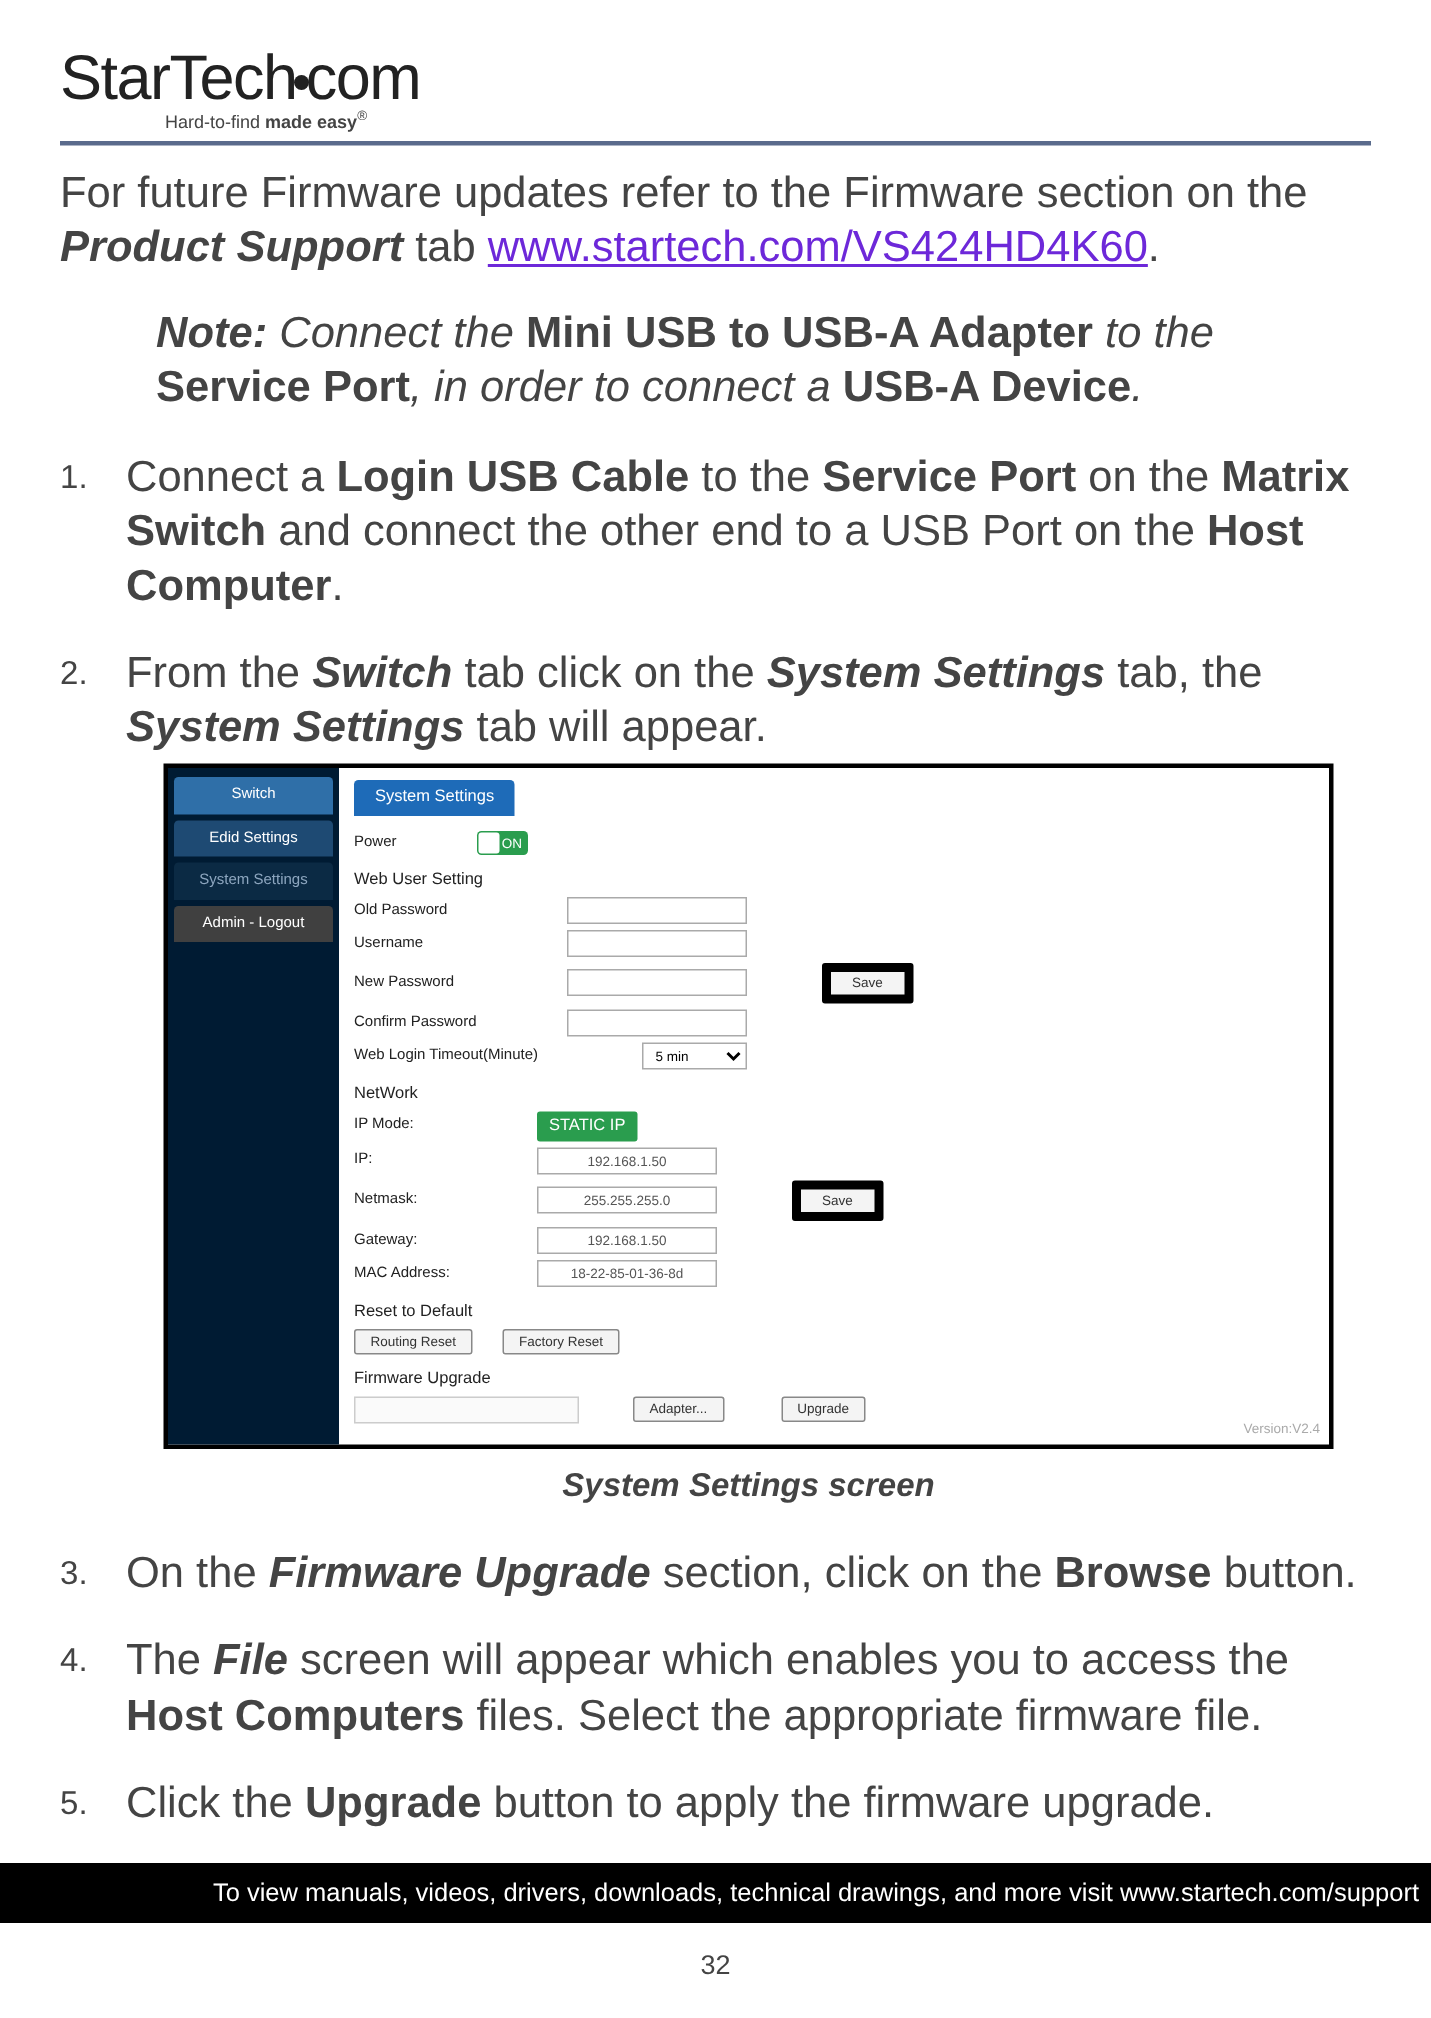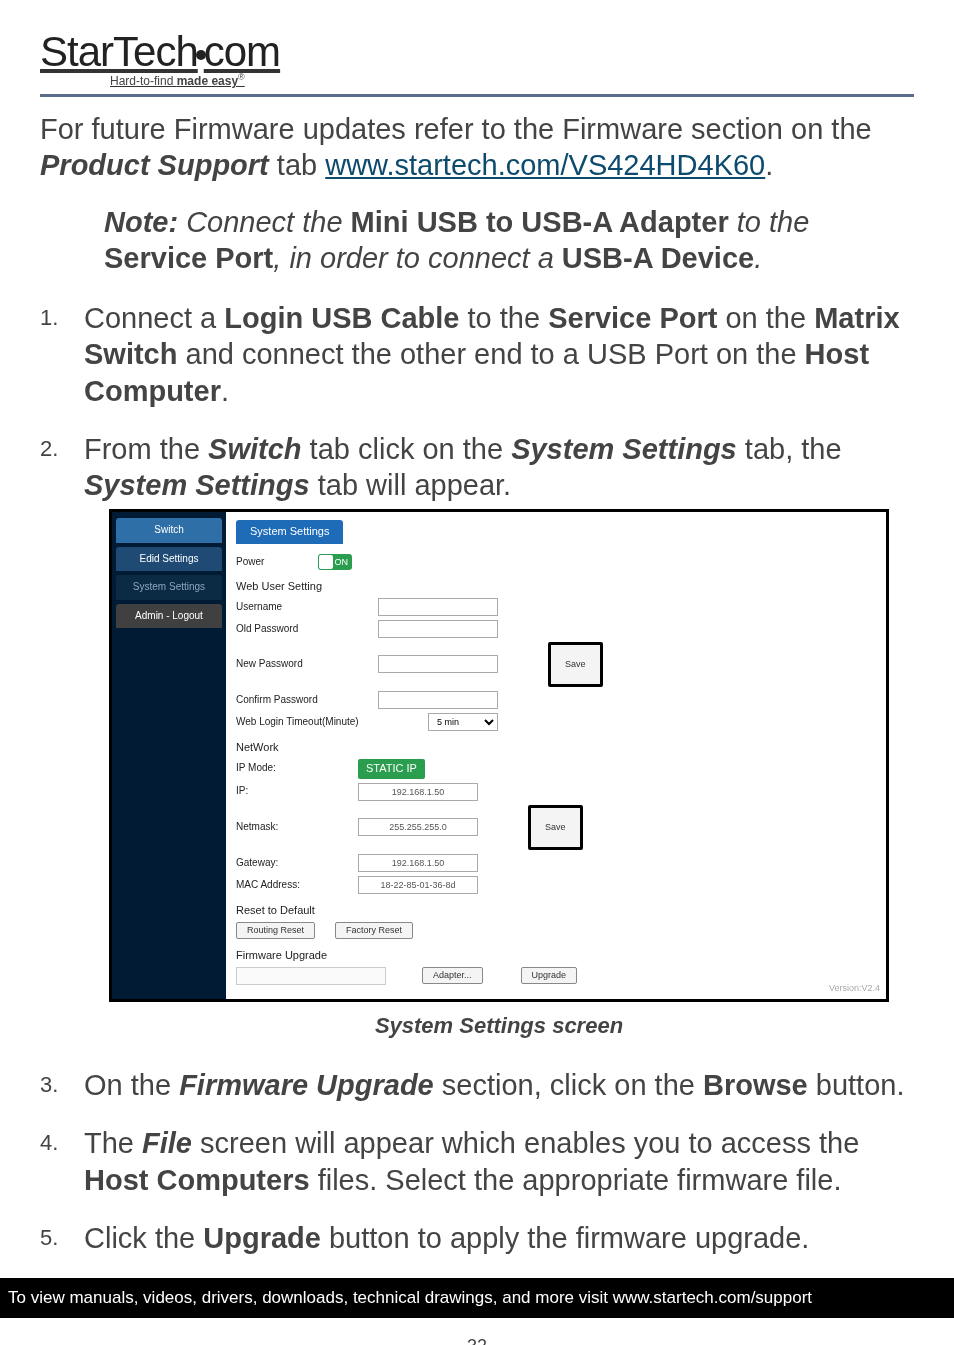--- a/index.html
+++ b/index.html
@@ -1,30 +1,30 @@
 <!DOCTYPE html>
 <html><head>
 <meta charset="utf-8">
 <style>
   * { box-sizing: border-box; margin: 0; padding: 0; }
   html, body { width: 954px; font-family: "Segoe UI", "Helvetica Neue", Arial, sans-serif; color: #333; background: #fff; }
   .page { width: 954px; padding: 28px 40px 0 40px; }
 
   
-  .logo-wrap { margin-bottom: 6px; text-decoration: underline; }
+  .logo-wrap { margin-bottom: 6px; }
   .logo-main { font-family: Arial, sans-serif; font-size: 42px; font-weight: 400; letter-spacing: -1px; color: #222; }
   .logo-dot { display:inline-block; width:10px; height:10px; background:#222; border-radius:50%; vertical-align: 6px; margin: 0 -2px 0 -2px;}
   .tagline { font-size: 12px; color: #444; margin-top: -4px; margin-left: 70px; }
   .tagline .bold { font-weight: 700; }
   .tagline .reg { font-size:9px; vertical-align: super;}
   hr.top { border: none; border-top: 3px solid #5a6b8c; margin: 6px 0 14px 0; }
 
   
   .intro { font-size: 29px; line-height: 1.25; color: #444; margin-bottom: 20px; }
-  .intro a { color: #0c4a6e; text-decoration: underline; }
+  .intro a { color: #6d28d9; text-decoration: underline; }
   .note { font-size: 29px; line-height: 1.25; color: #444; margin: 0 0 24px 64px; }
   .note .lbl { font-weight: 800; font-style: italic; }
   ol.main { list-style: none; counter-reset: item; margin-left: 0; }
   ol.main > li { counter-increment: item; font-size: 29px; line-height: 1.25; color: #444; margin-bottom: 22px; padding-left: 44px; position: relative; }
   ol.main > li::before { content: counter(item) "."; position: absolute; left: 0; top: 4px; font-size: 22px; color: #444; }
   .b { font-weight: 800; }
   .bi { font-weight: 800; font-style: italic; }
   .i { font-style: italic; }
 
   
@@ -39,30 +39,30 @@
   .mainpanel { flex:1; padding: 8px 10px 10px 10px; position: relative; }
   .tabhead { display:inline-block; background:#1e6bb8; color:#fff; padding:5px 14px; border-radius:3px 3px 0 0; font-size:11px; }
   .section { margin-top:10px; }
   .row { display:flex; align-items:center; margin:4px 0;gap:32px; }
   .lblcol { width:110px; color:#222; }
   .lblcol-wide { width:160px; color:#222; }
   .toggle { display:inline-block; width:34px; height:16px; background:#2a9d4e; border-radius:3px; position:relative; color:#fff; font-size:9px; line-height:16px; text-align:right; padding-right:4px; }
   .toggle::before { content:""; position:absolute; left:1px; top:1px; width:14px; height:14px; background:#fff; border-radius:2px; }
   .ipmode { display:inline-block; background:#2a9d4e; color:#fff; padding:3px 8px; border-radius:2px; font-size:11px; }
   .txtin { width:120px; height:18px; border:1px solid #aaa; background:#fff; text-align:center; font-size:9px; color:#555; }
-  .smallbtn { display:inline-block; border:3px solid #000000; background:#f4f4f4; padding:14px 14px; font-size:9px; border-radius:2px; margin-left:18px; }
+  .smallbtn { display:inline-block; border:6px solid #000000; background:#f4f4f4; padding:2px 14px; font-size:9px; border-radius:2px; margin-left:18px; }
   .smallbtn2 { display:inline-block; border:1px solid #888; background:#f4f4f4; padding:2px 10px; font-size:9px; border-radius:2px; }
   .sel { width:70px; height:18px; border:1px solid #aaa; background:#fff; font-size:9px; padding-left:4px; }
   .section-title { color:#222; font-size:11px; margin-top:10px; }
   .fwfile { width:150px; height:18px; border:1px solid #ccc; background:#fafafa; display:inline-block; vertical-align:middle;}
   .version { position:absolute; right:6px; bottom:4px; color:#aaa; font-size:9px; }
 
   .caption { text-align:center; font-style: italic; font-weight:700; font-size:22px; color:#444; margin: 8px 0 28px 0; }
 
-  .footerbar { width: 954px; background:#000; color:#fff; font-size:17px; padding:10px 8px; margin-top: 20px; }
+  .footerbar { width: 954px; background:#000; color:#fff; font-size:17px; padding:10px 8px; margin-top: 20px; text-align: right; }
   .pagenum { text-align:center; font-size:18px; color:#444; padding:18px 0 26px 0; }
 </style>
 </head>
 <body>
 
 <div class="page">
 
   <div class="logo-wrap">
     <div class="logo-main">StarTech<span class="logo-dot"></span>com</div>
     <div class="tagline">
@@ -101,25 +101,25 @@
             <div class="section">
               <div class="row">
                 <span class="lblcol" style="width:50px">Power</span>
                 <span class="toggle">ON</span>
               </div>
             </div>
 
             <div class="section-title">Web User Setting</div>
             <div class="section" style="margin-top:4px; position:relative;">
               <div class="row">
-                  <span class="lblcol">Username</span>
+                  <span class="lblcol">Old Password</span>
                   <input class="txtin" style="">
                 </div>
               <div class="row">
-                  <span class="lblcol">Old Password</span>
+                  <span class="lblcol">Username</span>
                   <input class="txtin" style="">
                 </div>
               <div class="row">
                   <span class="lblcol">New Password</span>
                   <input class="txtin" style="">
                 <span class="smallbtn">Save</span>
               </div>
               <div class="row">
                   <span class="lblcol">Confirm Password</span>
                   <input class="txtin" style="">

